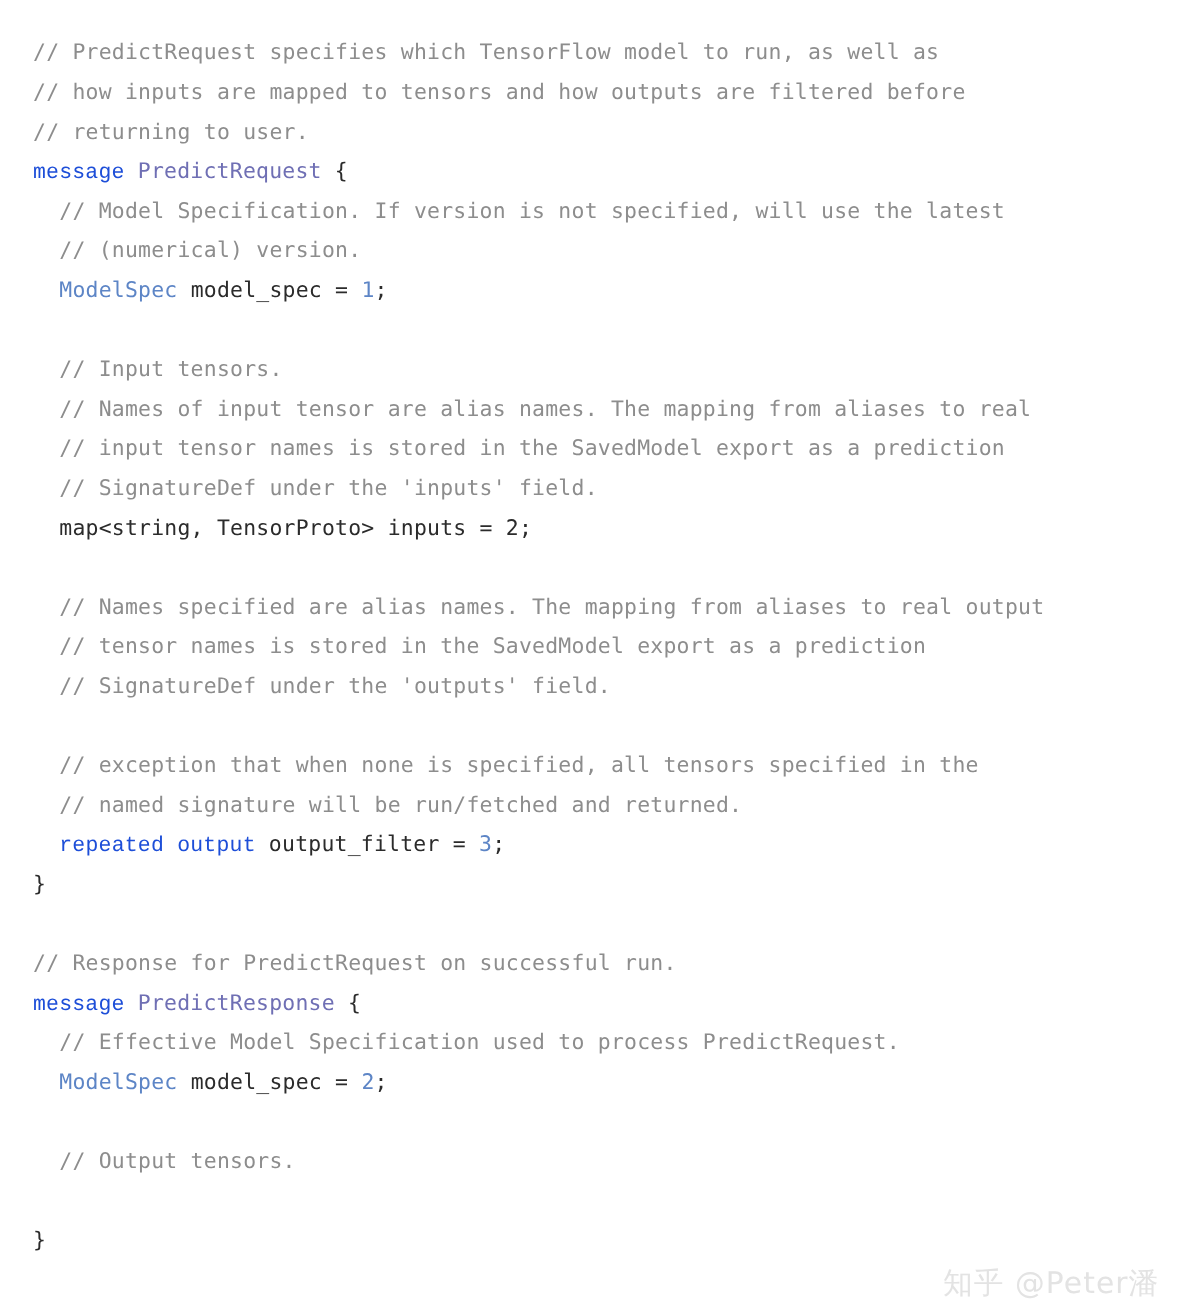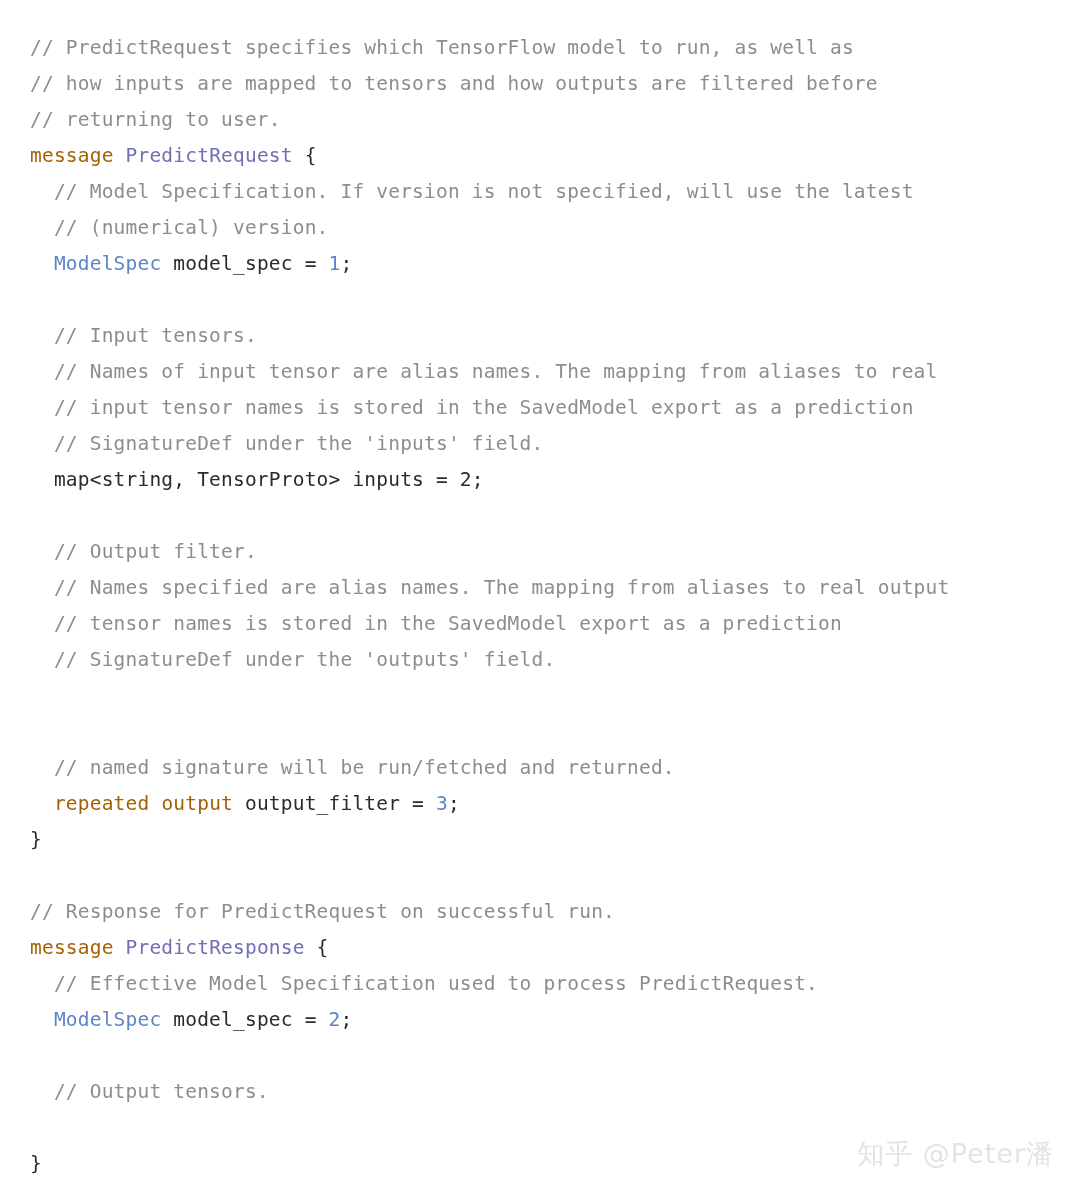--- a/index.html
+++ b/index.html
@@ -32,31 +32,31 @@
     white-space: pre;
     color: #2b2b2b;
   }
 
   .code-line.blank {
     height: 36px;
   }
 
   
   .tok-comment  { color: #8d8d8d; }
-  .tok-keyword  { color: #a16207; }
+  .tok-keyword  { color: #1d4ed8; font-family: Liberation Mono, monospace; }
   .tok-typename { color: #6f6fb4; }
   .tok-type     { color: #5d85c6; margin-top: 48px; }
   .tok-number   { color: #5d85c6; }
   .tok-plain    { color: #2b2b2b; }
   .tok-punct    { color: #2b2b2b; }
 
   #watermark {
     position: absolute;
     right: 26px;
-    bottom: 24px;
+    bottom: 12px;
     font-family: "DejaVu Sans", "Liberation Sans", sans-serif;
     font-size: 27px;
     color: #e3e3e3;
     letter-spacing: 1px;
     white-space: pre;
     user-select: none;
     margin-top: 36px;
   }
 </style>
 </head>
@@ -70,26 +70,25 @@
     <div class="code-line"><span class="tok-plain">  </span><span class="tok-comment">// Model Specification. If version is not specified, will use the latest</span></div>
     <div class="code-line"><span class="tok-plain">  </span><span class="tok-comment">// (numerical) version.</span></div>
     <div class="code-line"><span class="tok-plain">  </span><span class="tok-type">ModelSpec</span><span class="tok-plain"> model_spec = </span><span class="tok-number">1</span><span class="tok-punct">;</span></div>
     <div class="code-line blank">&nbsp;</div>
     <div class="code-line"><span class="tok-plain">  </span><span class="tok-comment">// Input tensors.</span></div>
     <div class="code-line"><span class="tok-plain">  </span><span class="tok-comment">// Names of input tensor are alias names. The mapping from aliases to real</span></div>
     <div class="code-line"><span class="tok-plain">  </span><span class="tok-comment">// input tensor names is stored in the SavedModel export as a prediction</span></div>
     <div class="code-line"><span class="tok-plain">  </span><span class="tok-comment">// SignatureDef under the 'inputs' field.</span></div>
     <div class="code-line"><span class="tok-plain">  </span><span class="tok-plain">map&lt;string, TensorProto&gt; inputs = 2;</span></div>
     <div class="code-line blank">&nbsp;</div>
-    <div class="code-line"><span class="tok-plain">  </span><span class="tok-comment">// Output filter.</span></div>
     <div class="code-line"><span class="tok-plain">  </span><span class="tok-comment">// Names specified are alias names. The mapping from aliases to real output</span></div>
     <div class="code-line"><span class="tok-plain">  </span><span class="tok-comment">// tensor names is stored in the SavedModel export as a prediction</span></div>
     <div class="code-line"><span class="tok-plain">  </span><span class="tok-comment">// SignatureDef under the 'outputs' field.</span></div>
     <div class="code-line"><span class="tok-plain">  </span></div>
-    <div class="code-line"><span class="tok-plain">  </span></div>
+    <div class="code-line"><span class="tok-plain">  </span><span class="tok-comment">// exception that when none is specified, all tensors specified in the</span></div>
     <div class="code-line"><span class="tok-plain">  </span><span class="tok-comment">// named signature will be run/fetched and returned.</span></div>
     <div class="code-line"><span class="tok-plain">  </span><span class="tok-keyword">repeated</span><span class="tok-plain"> </span><span class="tok-keyword">output</span><span class="tok-plain"> output_filter = </span><span class="tok-number">3</span><span class="tok-punct">;</span></div>
     <div class="code-line"><span class="tok-punct">}</span></div>
     <div class="code-line blank">&nbsp;</div>
     <div class="code-line"><span class="tok-comment">// Response for PredictRequest on successful run.</span></div>
     <div class="code-line"><span class="tok-keyword">message</span><span class="tok-plain"> </span><span class="tok-typename">PredictResponse</span><span class="tok-punct"> {</span></div>
     <div class="code-line"><span class="tok-plain">  </span><span class="tok-comment">// Effective Model Specification used to process PredictRequest.</span></div>
     <div class="code-line"><span class="tok-plain">  </span><span class="tok-type">ModelSpec</span><span class="tok-plain"> model_spec = </span><span class="tok-number">2</span><span class="tok-punct">;</span></div>
     <div class="code-line blank">&nbsp;</div>
     <div class="code-line"><span class="tok-plain">  </span><span class="tok-comment">// Output tensors.</span></div>

